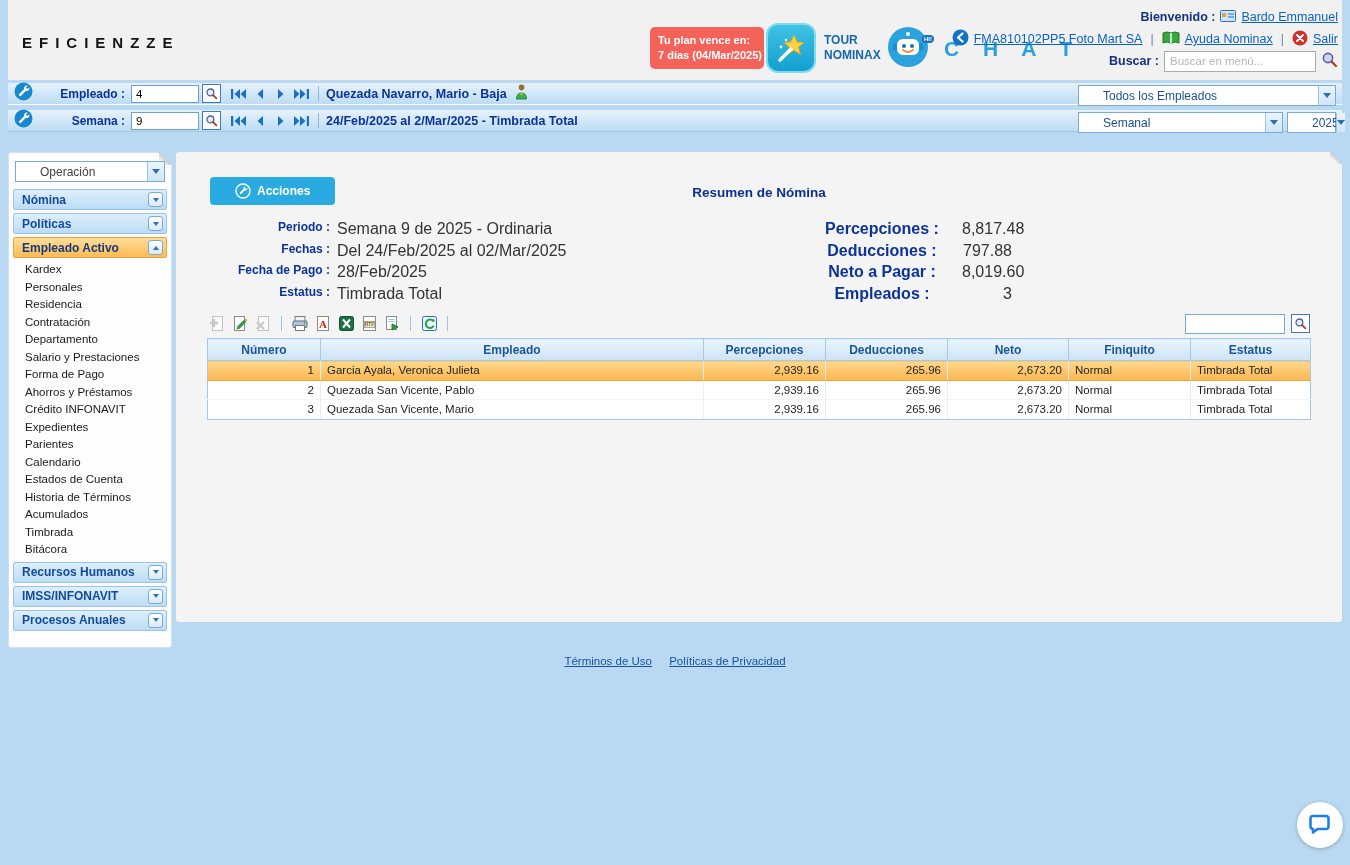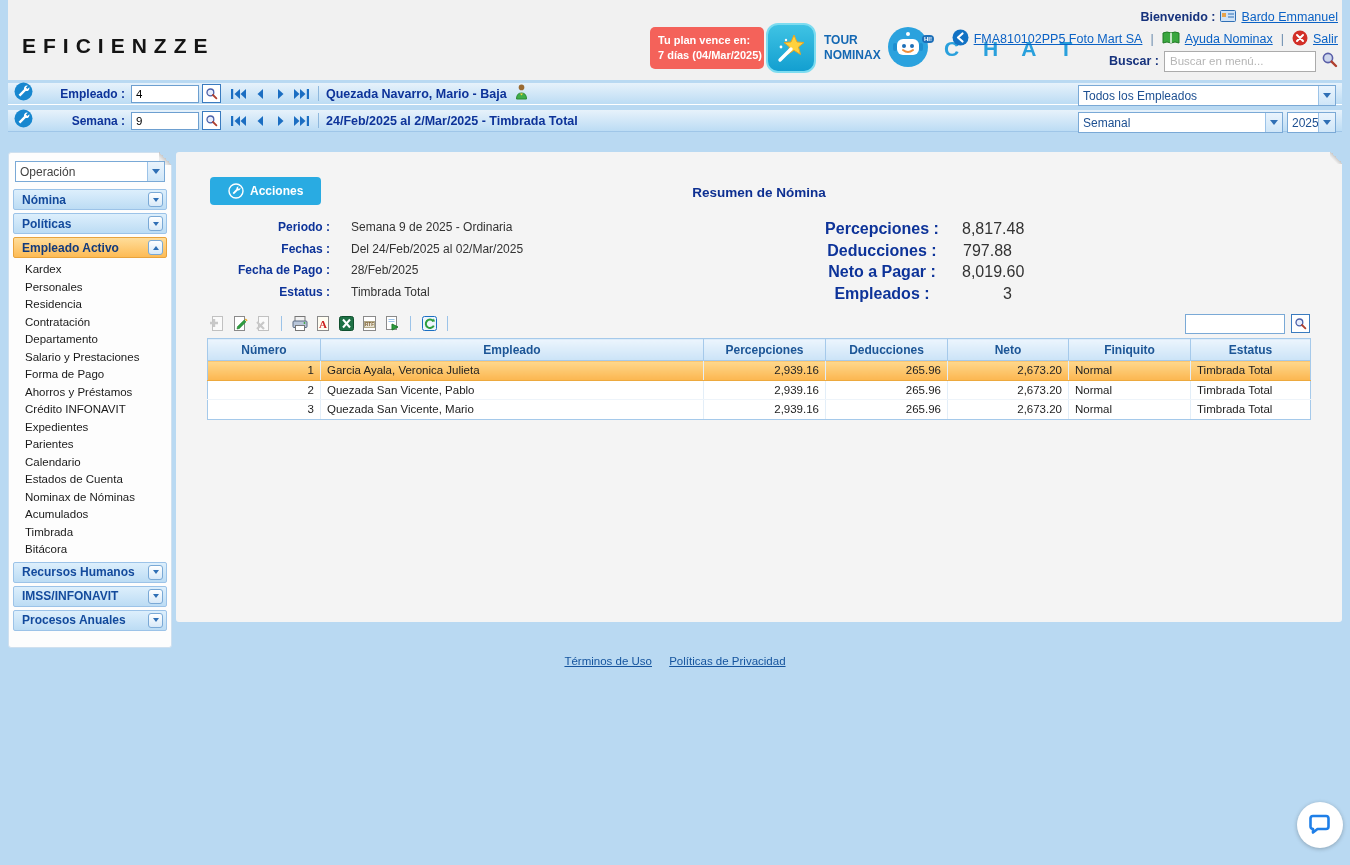--- a/index.html
+++ b/index.html
@@ -5,21 +5,21 @@
   * { margin:0; padding:0; box-sizing:border-box; }
   html,body { width:1350px; height:865px; }
   body {
     position:relative; overflow:hidden;
     background:#b9d9f2;
     font-family:"Liberation Sans", sans-serif;
     color:#222;
   }
   
   .header { position:absolute; left:8px; right:8px; top:0; height:80px; background:#f1f1f1; }
-  .logo { position:absolute; left:14px; top:34px; font-size:21px; font-weight:800; letter-spacing:7px; color:#141414; }
+  .logo { position:absolute; left:14px; top:34px; font-size:15px; font-weight:800; letter-spacing:7px; color:#141414; }
   .plan-notice { position:absolute; left:642px; top:27px; width:114px; height:42px; background:#f4625a; border-radius:5px;
     color:#fff; font-size:11px; font-weight:bold; display:flex; flex-direction:column; justify-content:center; padding-left:8px; line-height:15px; cursor:pointer; }
   .tour { position:absolute; left:758px; top:23px; display:flex; align-items:center; gap:8px; cursor:pointer; }
   .tour-icon { width:50px; height:50px; border-radius:12px; background:linear-gradient(#3fc3e4,#139fd0); border:2px solid #7ddcf0; display:flex; align-items:center; justify-content:center; }
   .tour-label { color:#1468b3; font-weight:bold; font-size:12px; line-height:15px; }
   .chat-brand { position:absolute; left:876px; top:22px; display:flex; align-items:center; gap:10px; cursor:pointer; }
   .chat-letters { color:#29a0dc; font-weight:bold; font-size:21px; letter-spacing:9px; }
   .hdr-right { position:absolute; right:4px; top:6px; text-align:right; font-size:12.5px; }
   .hdr-row { display:flex; justify-content:flex-end; align-items:center; gap:5px; height:22px; }
   .lbl-navy { color:#16327c; font-weight:bold; }
@@ -33,21 +33,21 @@
   .navbar.b2 { top:110px; border-bottom:1px solid #9fc6e8; }
   .nav-label { width:88px; text-align:right; color:#0d3399; font-weight:bold; font-size:12px; margin-left:4px; }
   .nav-input { width:68px; height:18px; border:1px solid #6d9fd0; background:#fff; font-size:11.5px; padding:0 4px; margin-left:6px; font-family:"Liberation Sans",sans-serif; }
   .mini-btn { width:19px; height:19px; margin-left:3px; background:#fff; border:1px solid #3a7bbf; display:flex; align-items:center; justify-content:center; cursor:pointer; }
   .transport { display:flex; align-items:center; gap:2px; margin-left:8px; }
   .tbtn { width:19px; height:17px; border:none; background:transparent; display:flex; align-items:center; justify-content:center; cursor:pointer; }
   .vsep { width:1px; height:15px; background:#8fb8dd; margin:0 7px; }
   .nav-info { color:#0d3399; font-weight:bold; font-size:12.5px; }
   .nav-right { position:absolute; right:6px; top:2px; display:flex; gap:4px; }
   .dd { display:flex; align-items:center; background:#fff; border:1px solid #7aa9d6; height:21px; cursor:pointer; }
-  .dd-text { flex:1; padding:0 4px; font-size:12px; color:#1d4f91; white-space:nowrap; overflow:hidden; }
+  .dd-text { flex:1; padding:0 24px; font-size:12px; color:#1d4f91; white-space:nowrap; overflow:hidden; }
   .dd-btn { width:17px; height:100%; background:linear-gradient(#eaf4fd,#cfe6f8); border-left:1px solid #9cc3e8; display:flex; align-items:center; justify-content:center; }
   .tri-down { width:0; height:0; border-left:4px solid transparent; border-right:4px solid transparent; border-top:5px solid #2f6fb5; }
   .tri-up { width:0; height:0; border-left:4px solid transparent; border-right:4px solid transparent; border-bottom:5px solid #2f6fb5; }
   
   .sidebar { position:absolute; left:8px; top:152px; width:164px; height:496px; background:#fdfdfd; border:1px solid #cfe0ef; border-radius:3px 0 3px 3px; }
   .fold { position:absolute; top:-1px; right:-1px; width:13px; height:13px; background:linear-gradient(225deg, #b9d9f2 50%, #c9c9c9 50%, #ececec 72%); }
   .side-select { position:absolute; left:6px; right:6px; top:8px; }
   .side-select .dd-text { color:#444; }
   .acc-list { position:absolute; left:4px; right:4px; top:36px; }
   .acc { height:21px; display:flex; align-items:center; padding:0 3px 0 8px; border-radius:2px; margin-bottom:3px;
@@ -56,25 +56,25 @@
   .acc-title { flex:1; }
   .acc-btn { width:15px; height:15px; background:linear-gradient(#fff,#d7e9f8); border:1px solid #7aa9d6; border-radius:3px; display:flex; align-items:center; justify-content:center; cursor:pointer; }
   .acc-btn .tri-down { border-left-width:3px; border-right-width:3px; border-top-width:4px; }
   .acc-btn .tri-up { border-left-width:3px; border-right-width:3px; border-bottom-width:4px; }
   .side-items { list-style:none; margin:2px 0 3px 0; }
   .side-items li { padding:2px 4px 2px 12px; font-size:11.5px; color:#1a1a1a; cursor:pointer; line-height:13.5px; }
   
   .main-panel { position:absolute; left:176px; top:152px; width:1166px; height:470px; background:#f4f4f4; border-radius:3px 0 3px 3px; }
   .main-panel .fold { background:linear-gradient(225deg, #b9d9f2 50%, #c9c9c9 50%, #f4f4f4 72%); }
   .actions-btn { position:absolute; left:34px; top:25px; height:28px; background:#29abe2; border:none; border-radius:4px; color:#fff;
-    font-size:12px; font-weight:bold; display:flex; align-items:center; gap:6px; padding:0 18px; cursor:pointer; font-family:"Liberation Sans",sans-serif; }
+    font-size:12px; font-weight:bold; display:flex; align-items:center; gap:6px; padding:0 25px; cursor:pointer; font-family:"Liberation Sans",sans-serif; }
   .main-title { position:absolute; left:0; right:0; top:33px; text-align:center; color:#0d2f91; font-weight:bold; font-size:13.5px; }
-  .info-grid { position:absolute; left:28px; top:68px; display:grid; grid-template-columns:126px auto; column-gap:21px; row-height:21px; }
+  .info-grid { position:absolute; left:28px; top:68px; display:grid; grid-template-columns:126px auto; column-gap:7px; row-height:21px; }
   .info-grid .il { text-align:right; color:#0d3399; font-weight:bold; font-size:12px; height:21.5px; }
-  .info-grid .iv { color:#333; font-size:12px; height:21.5px; }
+  .info-grid .iv { color:#333; font-size:16px; height:21.5px; }
   .totals-grid { position:absolute; left:626px; top:68px; display:grid; grid-template-columns:160px 50px; column-gap:0; }
   .totals-grid .tl { text-align:center; color:#0d3399; font-weight:bold; font-size:16px; height:21.5px; }
   .totals-grid .tv { text-align:right; color:#333; font-size:16px; height:21.5px; }
   
   .toolbar { position:absolute; left:31px; right:32px; top:160px; height:23px; display:flex; align-items:center; gap:3px; }
   .ticon { width:20px; height:19px; border:none; background:transparent; display:flex; align-items:center; justify-content:center; cursor:pointer; padding:0; }
   .ticon.disabled { opacity:.55; filter:grayscale(1); cursor:default; }
   .tsep { width:1px; height:15px; background:#9cc3e8; margin:0 5px; }
   .tb-spacer { flex:1; }
   .tb-search { width:100px; height:20px; border:1px solid #7aa9d6; background:#fff; font-size:11.5px; padding:0 4px; font-family:"Liberation Sans",sans-serif; }
@@ -343,21 +343,21 @@
       <li>Contratación</li>
       <li>Departamento</li>
       <li>Salario y Prestaciones</li>
       <li>Forma de Pago</li>
       <li>Ahorros y Préstamos</li>
       <li>Crédito INFONAVIT</li>
       <li>Expedientes</li>
       <li>Parientes</li>
       <li>Calendario</li>
       <li>Estados de Cuenta</li>
-      <li>Nominax de Nóminas</li>
+      <li>Historia de Términos</li>
       <li>Acumulados</li>
       <li>Timbrada</li>
       <li>Bitácora</li>
     </ul>
     <div class="acc">
       <span class="acc-title">Recursos Humanos</span>
       <span class="acc-btn">
           <span class="tri-down"></span>
         </span>
     </div>

